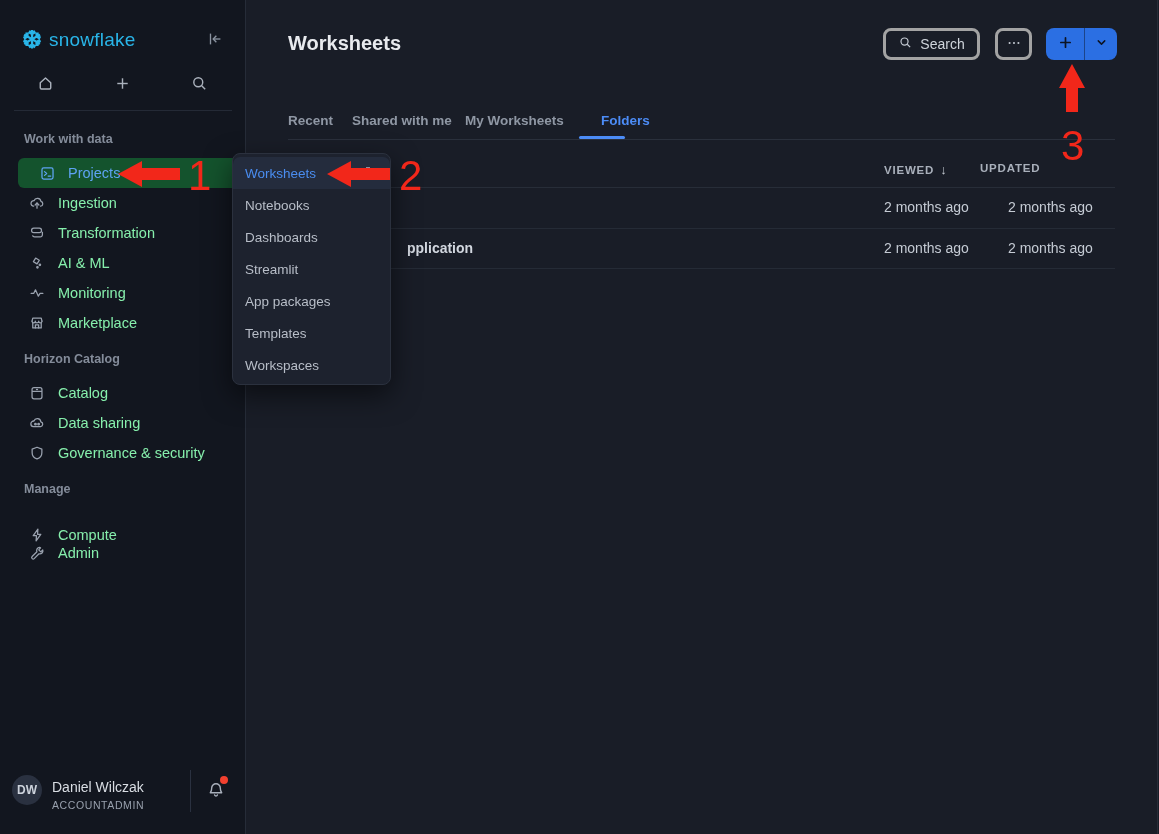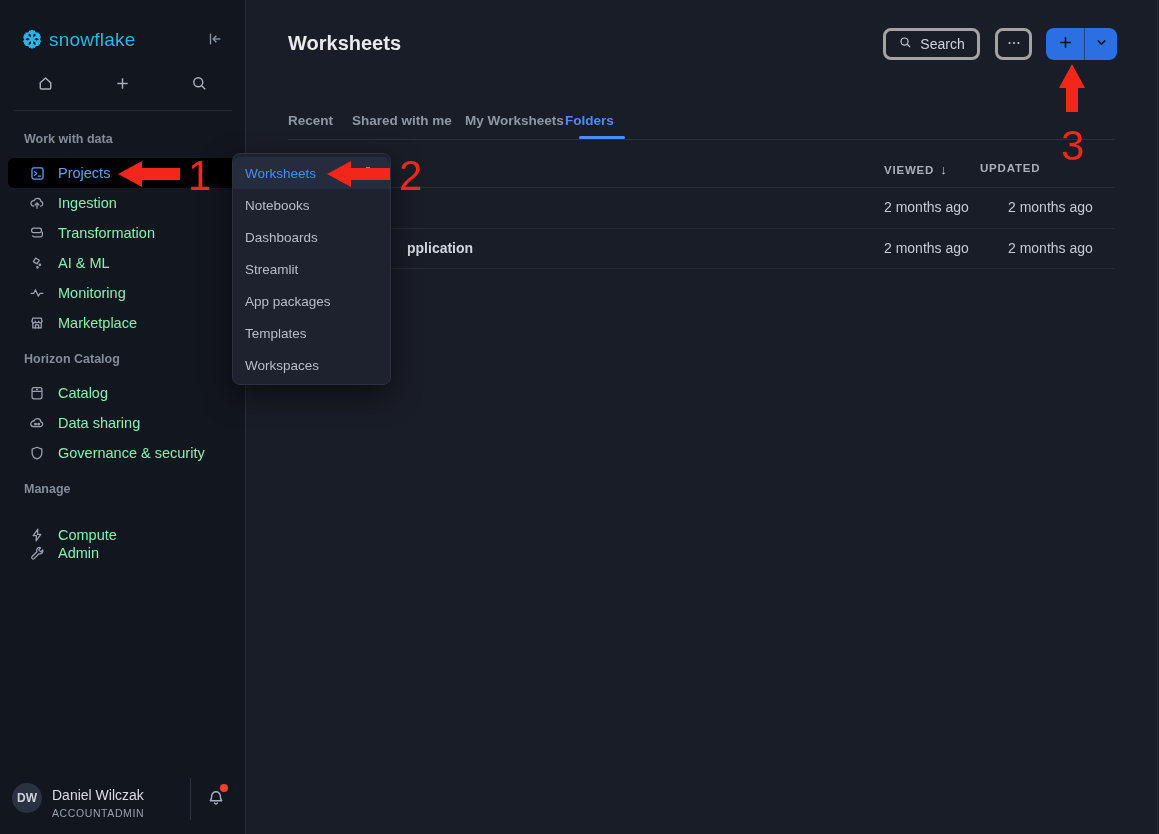--- a/index.html
+++ b/index.html
@@ -19,24 +19,24 @@
   .collapse-btn { position:absolute; left:204px; top:30px; width:22px; height:22px;
                   display:flex; align-items:center; justify-content:center; cursor:pointer; }
   .quick-btn { position:absolute; top:73px; width:24px; height:24px;
                display:flex; align-items:center; justify-content:center; cursor:pointer; }
   .sb-divider { position:absolute; left:14px; top:110px; width:218px; height:1px; background:#242a36; }
 
   .section-label { position:absolute; left:24px; color:#848c9a; font-size:12.5px; font-weight:600; }
   .nav-item { position:absolute; left:8px; width:230px; height:30px; border-radius:6px;
               display:flex; align-items:center; padding-left:20px; gap:12px;
               color:#86efac; font-size:14.5px; cursor:pointer; }
-  .nav-item.active { background:#000000; color:#5ea3f2; }
+  .nav-item.active { background:#14532d; color:#5ea3f2;margin-left:10px; }
   .nav-icon { width:18px; height:18px; flex:0 0 18px; display:flex; align-items:center; justify-content:center; }
 
-  .user-row { position:absolute; left:0; bottom:4px; width:246px; height:64px;padding-left:9px; }
+  .user-row { position:absolute; left:0; bottom:12px; width:246px; height:64px;padding-left:9px; }
   .avatar { position:absolute; left:12px; top:17px; width:30px; height:30px; border-radius:50%;
             background:#2a3140; color:#ccd2db; font-size:12px; font-weight:700;
             display:flex; align-items:center; justify-content:center; cursor:pointer; }
   .user-name { position:absolute; left:52px; top:21px; color:#d9dde3; font-size:14px; }
   .user-role { position:absolute; left:52px; top:41px; color:#98a0ad; font-size:10.5px; letter-spacing:.6px; }
   .user-divider { position:absolute; left:190px; top:12px; width:1px; height:42px; background:#2a3140; }
   .bell-wrap { position:absolute; left:206px; top:22px; width:22px; height:22px; cursor:pointer; }
   .bell-dot { position:absolute; left:14px; top:-4px; width:8px; height:8px; border-radius:50%; background:#f2402f; }
 
   
@@ -292,21 +292,21 @@
         <svg width="13" height="13" viewBox="0 0 20 20" fill="none" stroke="#0d1423" stroke-width="2.2" stroke-linecap="round" stroke-linejoin="round">
           <path d="M5 7.5 L10 12.5 L15 7.5"></path>
         </svg>
       </span>
     </div>
   </div>
 
   <div class="tab" style="left:288px;">Recent</div>
   <div class="tab" style="left:352px;">Shared with me</div>
   <div class="tab" style="left:465px;">My Worksheets</div>
-  <div class="tab active" style="left:565px;text-align:right;">Folders</div>
+  <div class="tab active" style="left:601px;text-align:right;">Folders</div>
   <div class="tab-underline"></div>
   <div class="tabs-line"></div>
 
   <div class="col-header" style="left:884px;">
     <span>VIEWED</span><span class="sort-glyph">↓</span>
   </div>
   <div class="col-header" style="left:980px;">UPDATED</div>
   <div class="thead-line"></div>
 
   <div>

